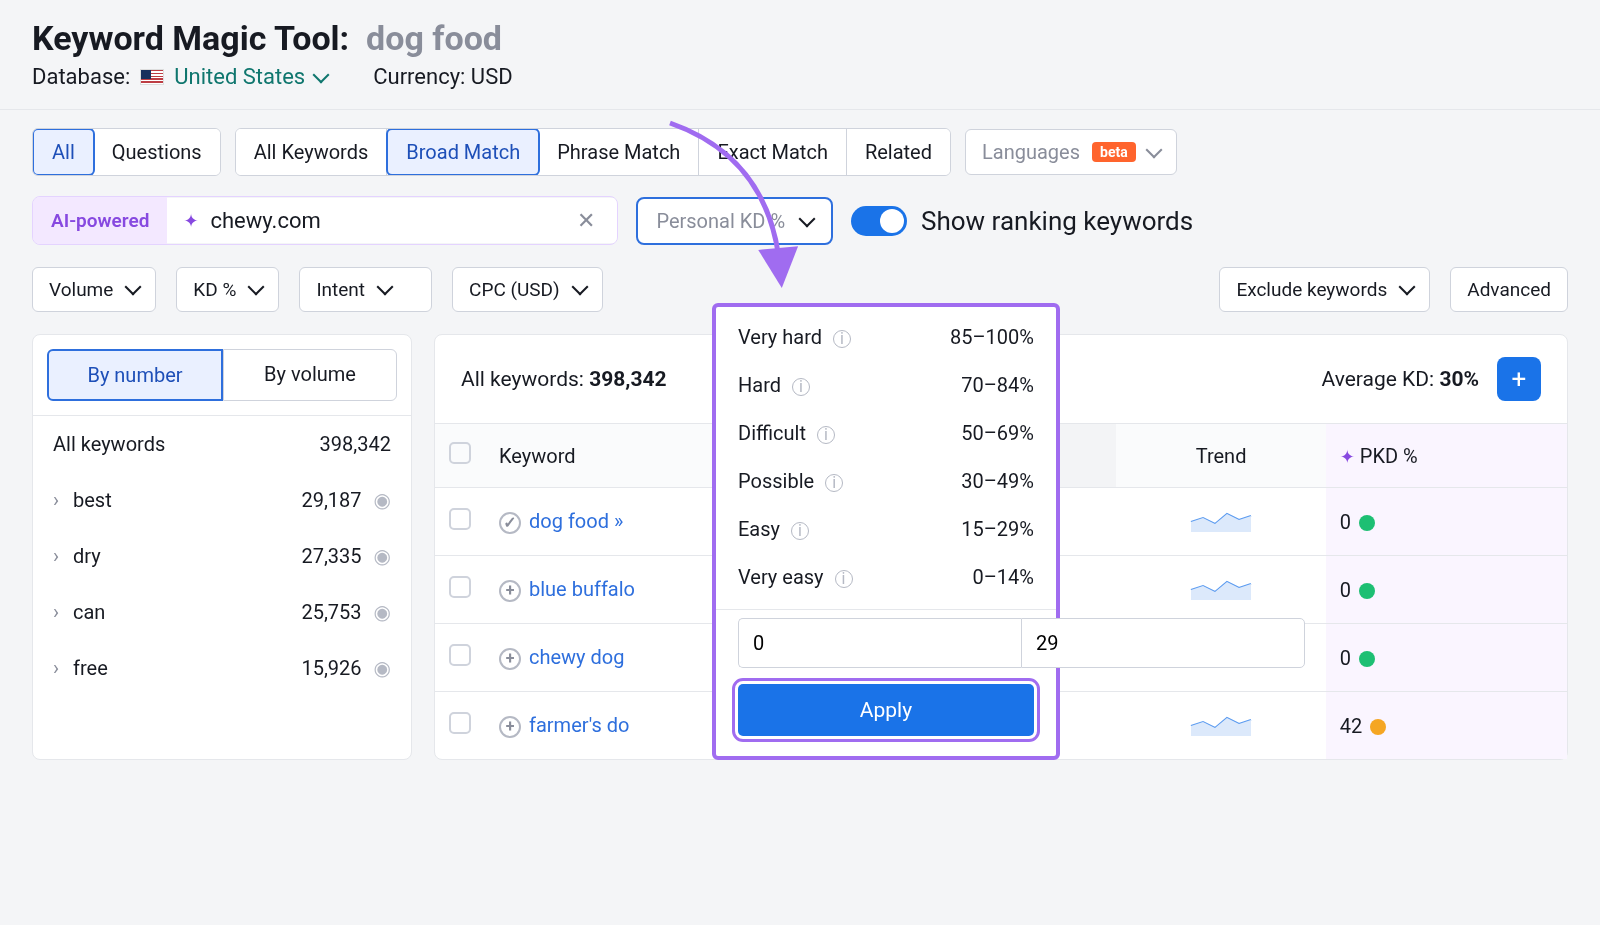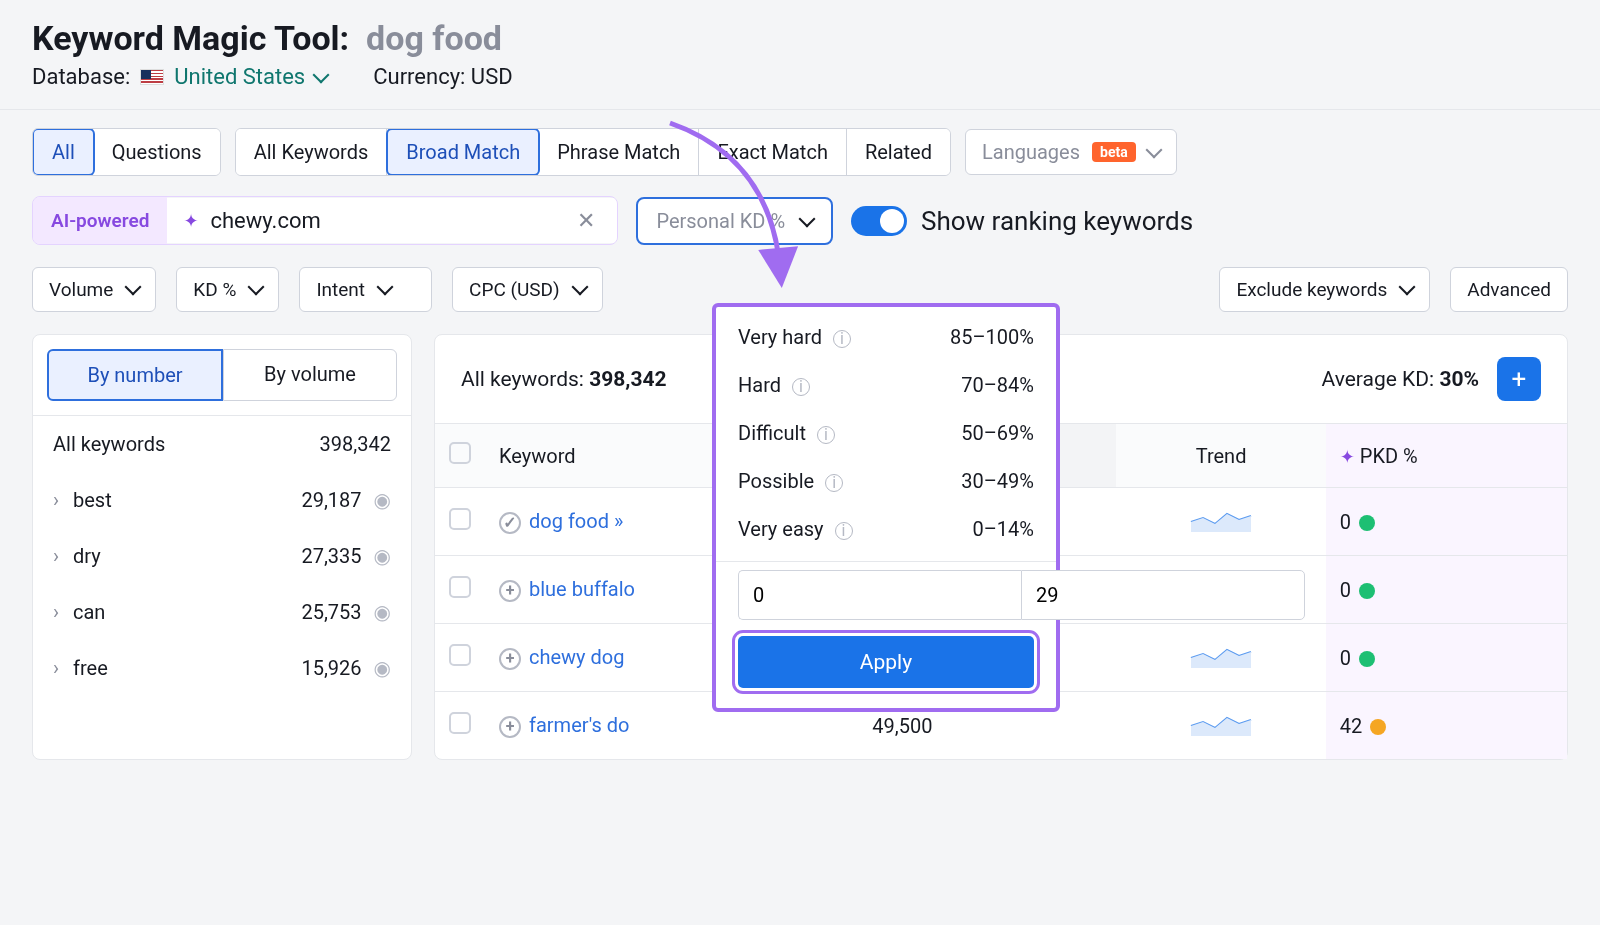--- a/index.html
+++ b/index.html
@@ -307,20 +307,24 @@
       </div>
       <div class="dd-row">
         <span>Difficult <span class="info">i</span></span>
         <span class="rng">50–69%</span>
       </div>
       <div class="dd-row">
         <span>Possible <span class="info">i</span></span>
         <span class="rng">30–49%</span>
       </div>
       <div class="dd-row">
+        <span>Easy <span class="info">i</span></span>
+        <span class="rng">15–29%</span>
+      </div>
+      <div class="dd-row">
         <span>Very easy <span class="info">i</span></span>
         <span class="rng">0–14%</span>
       </div>
     </div>
   <div class="dd-sep"></div>
   <div class="dd-inputs">
     <input type="text" value="0" style="">
     <input type="text" value="29" style="">
   </div>
   <div class="dd-apply">Apply</div>

